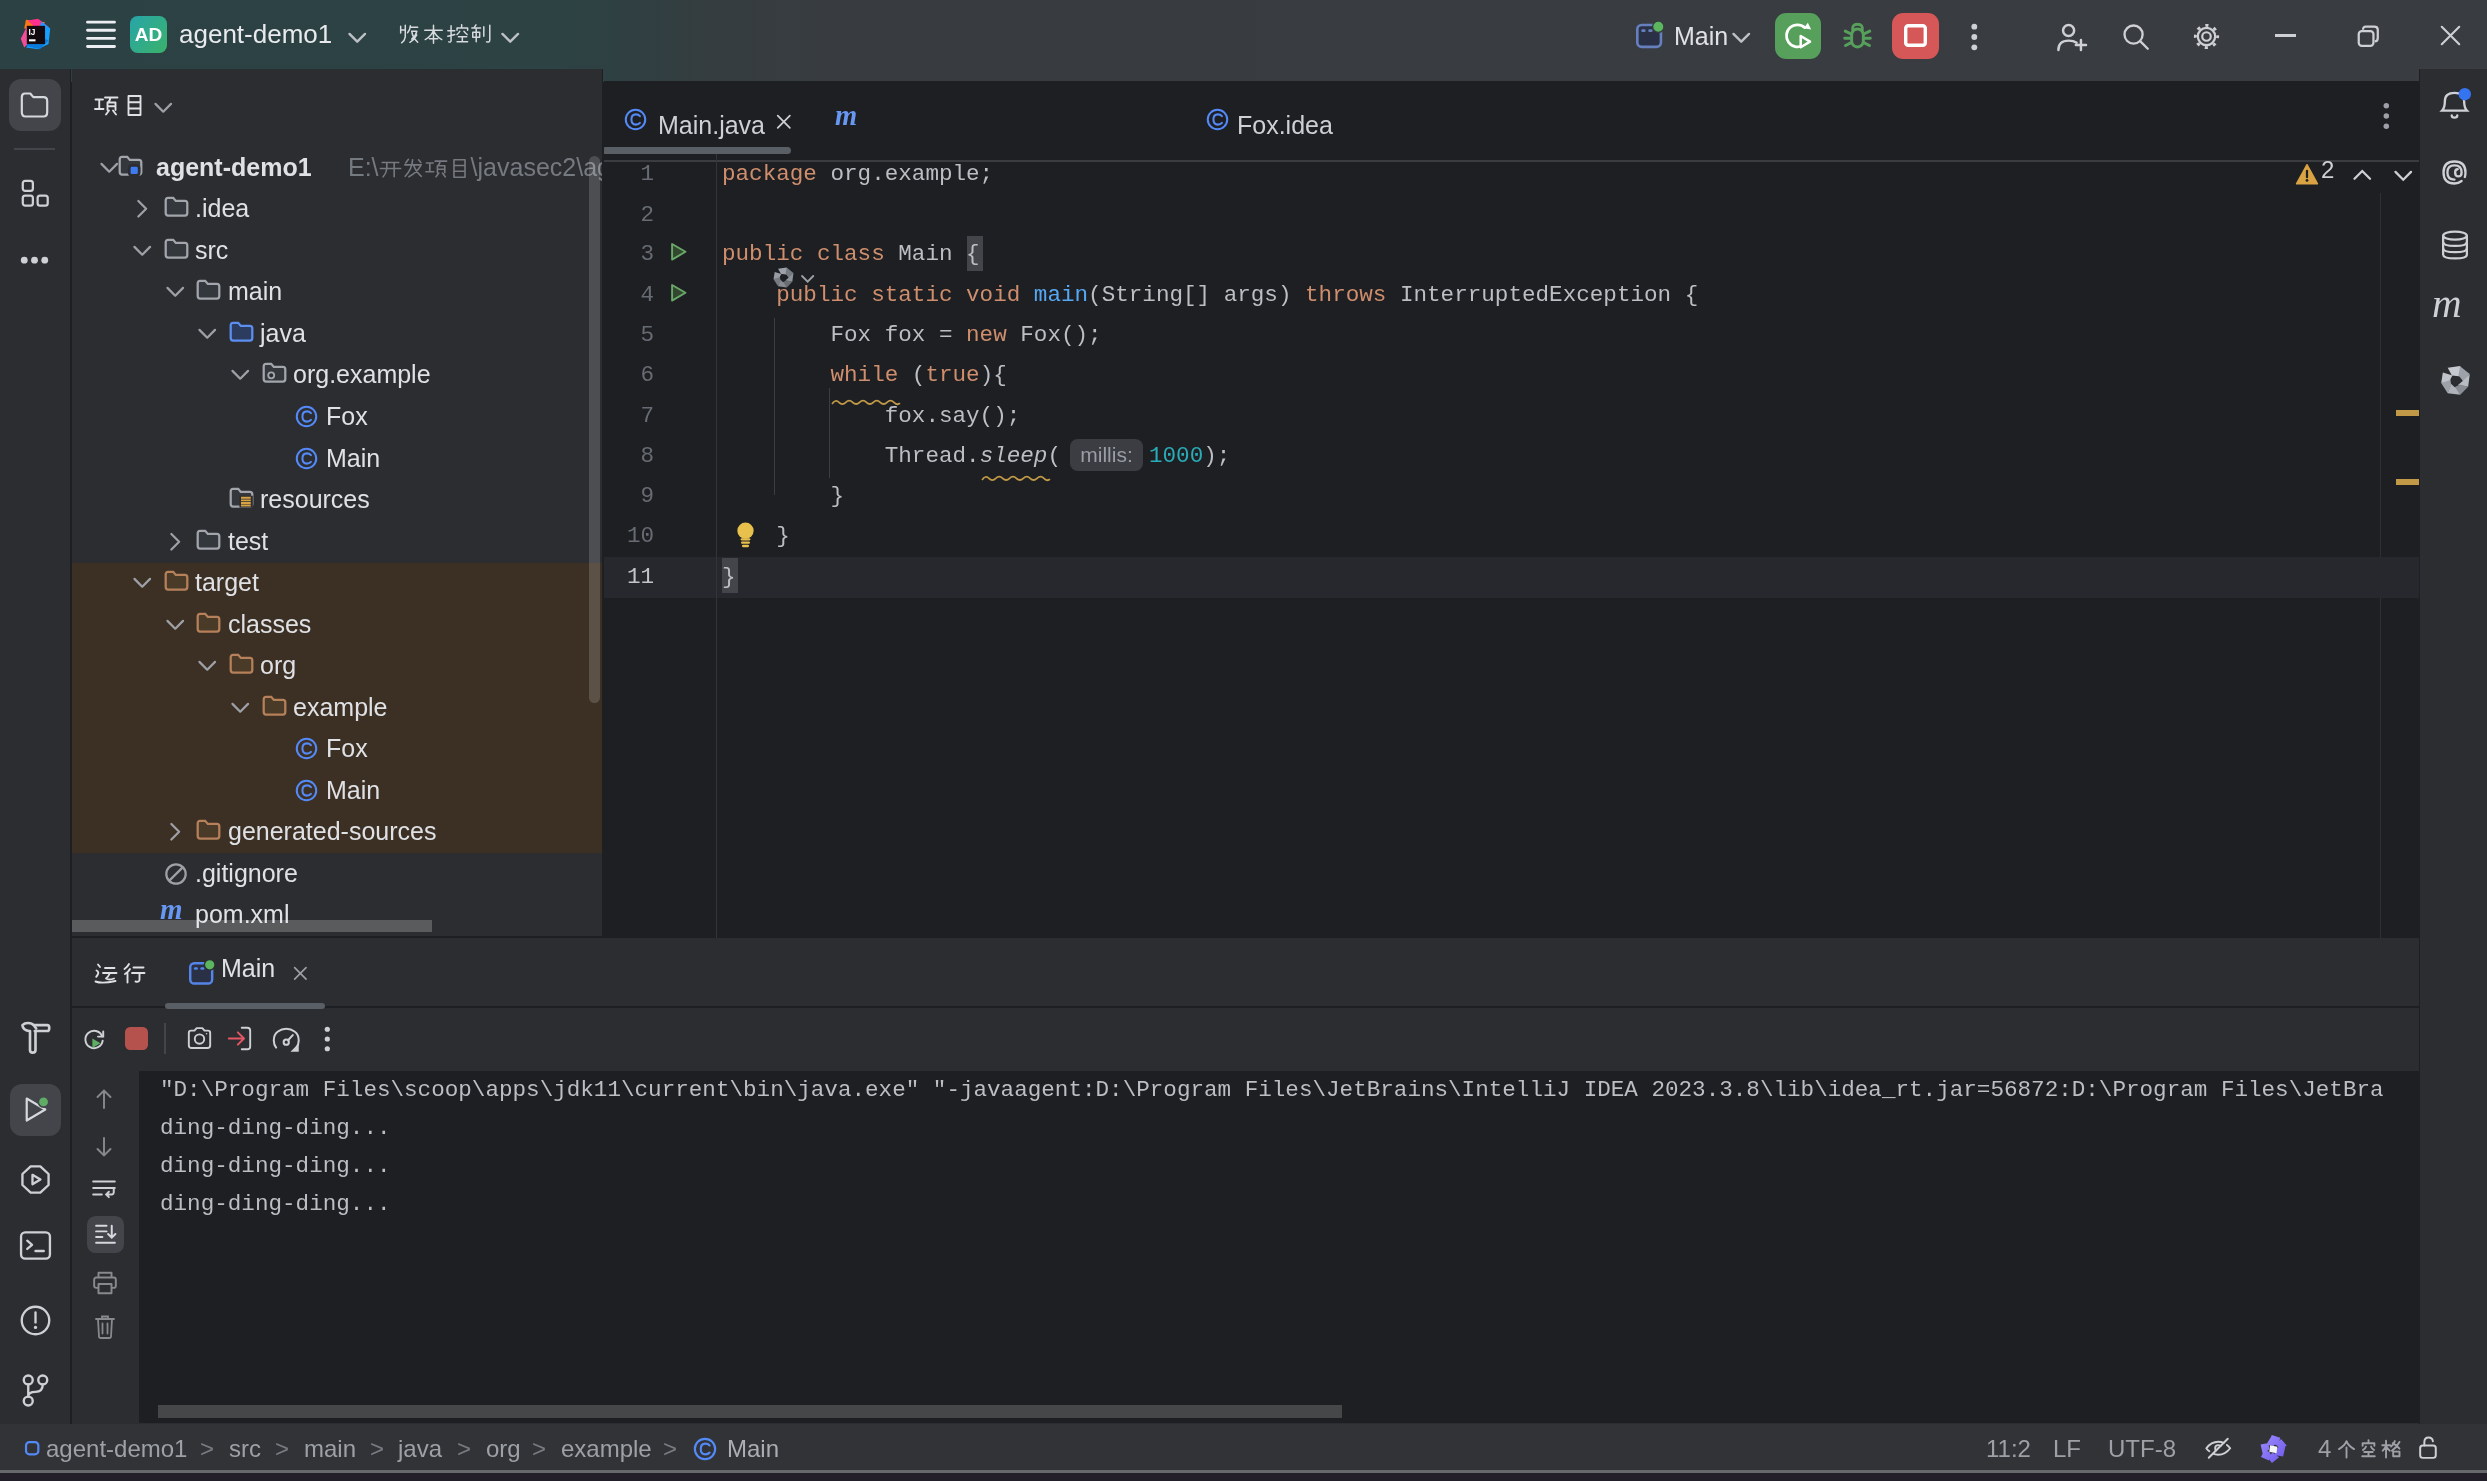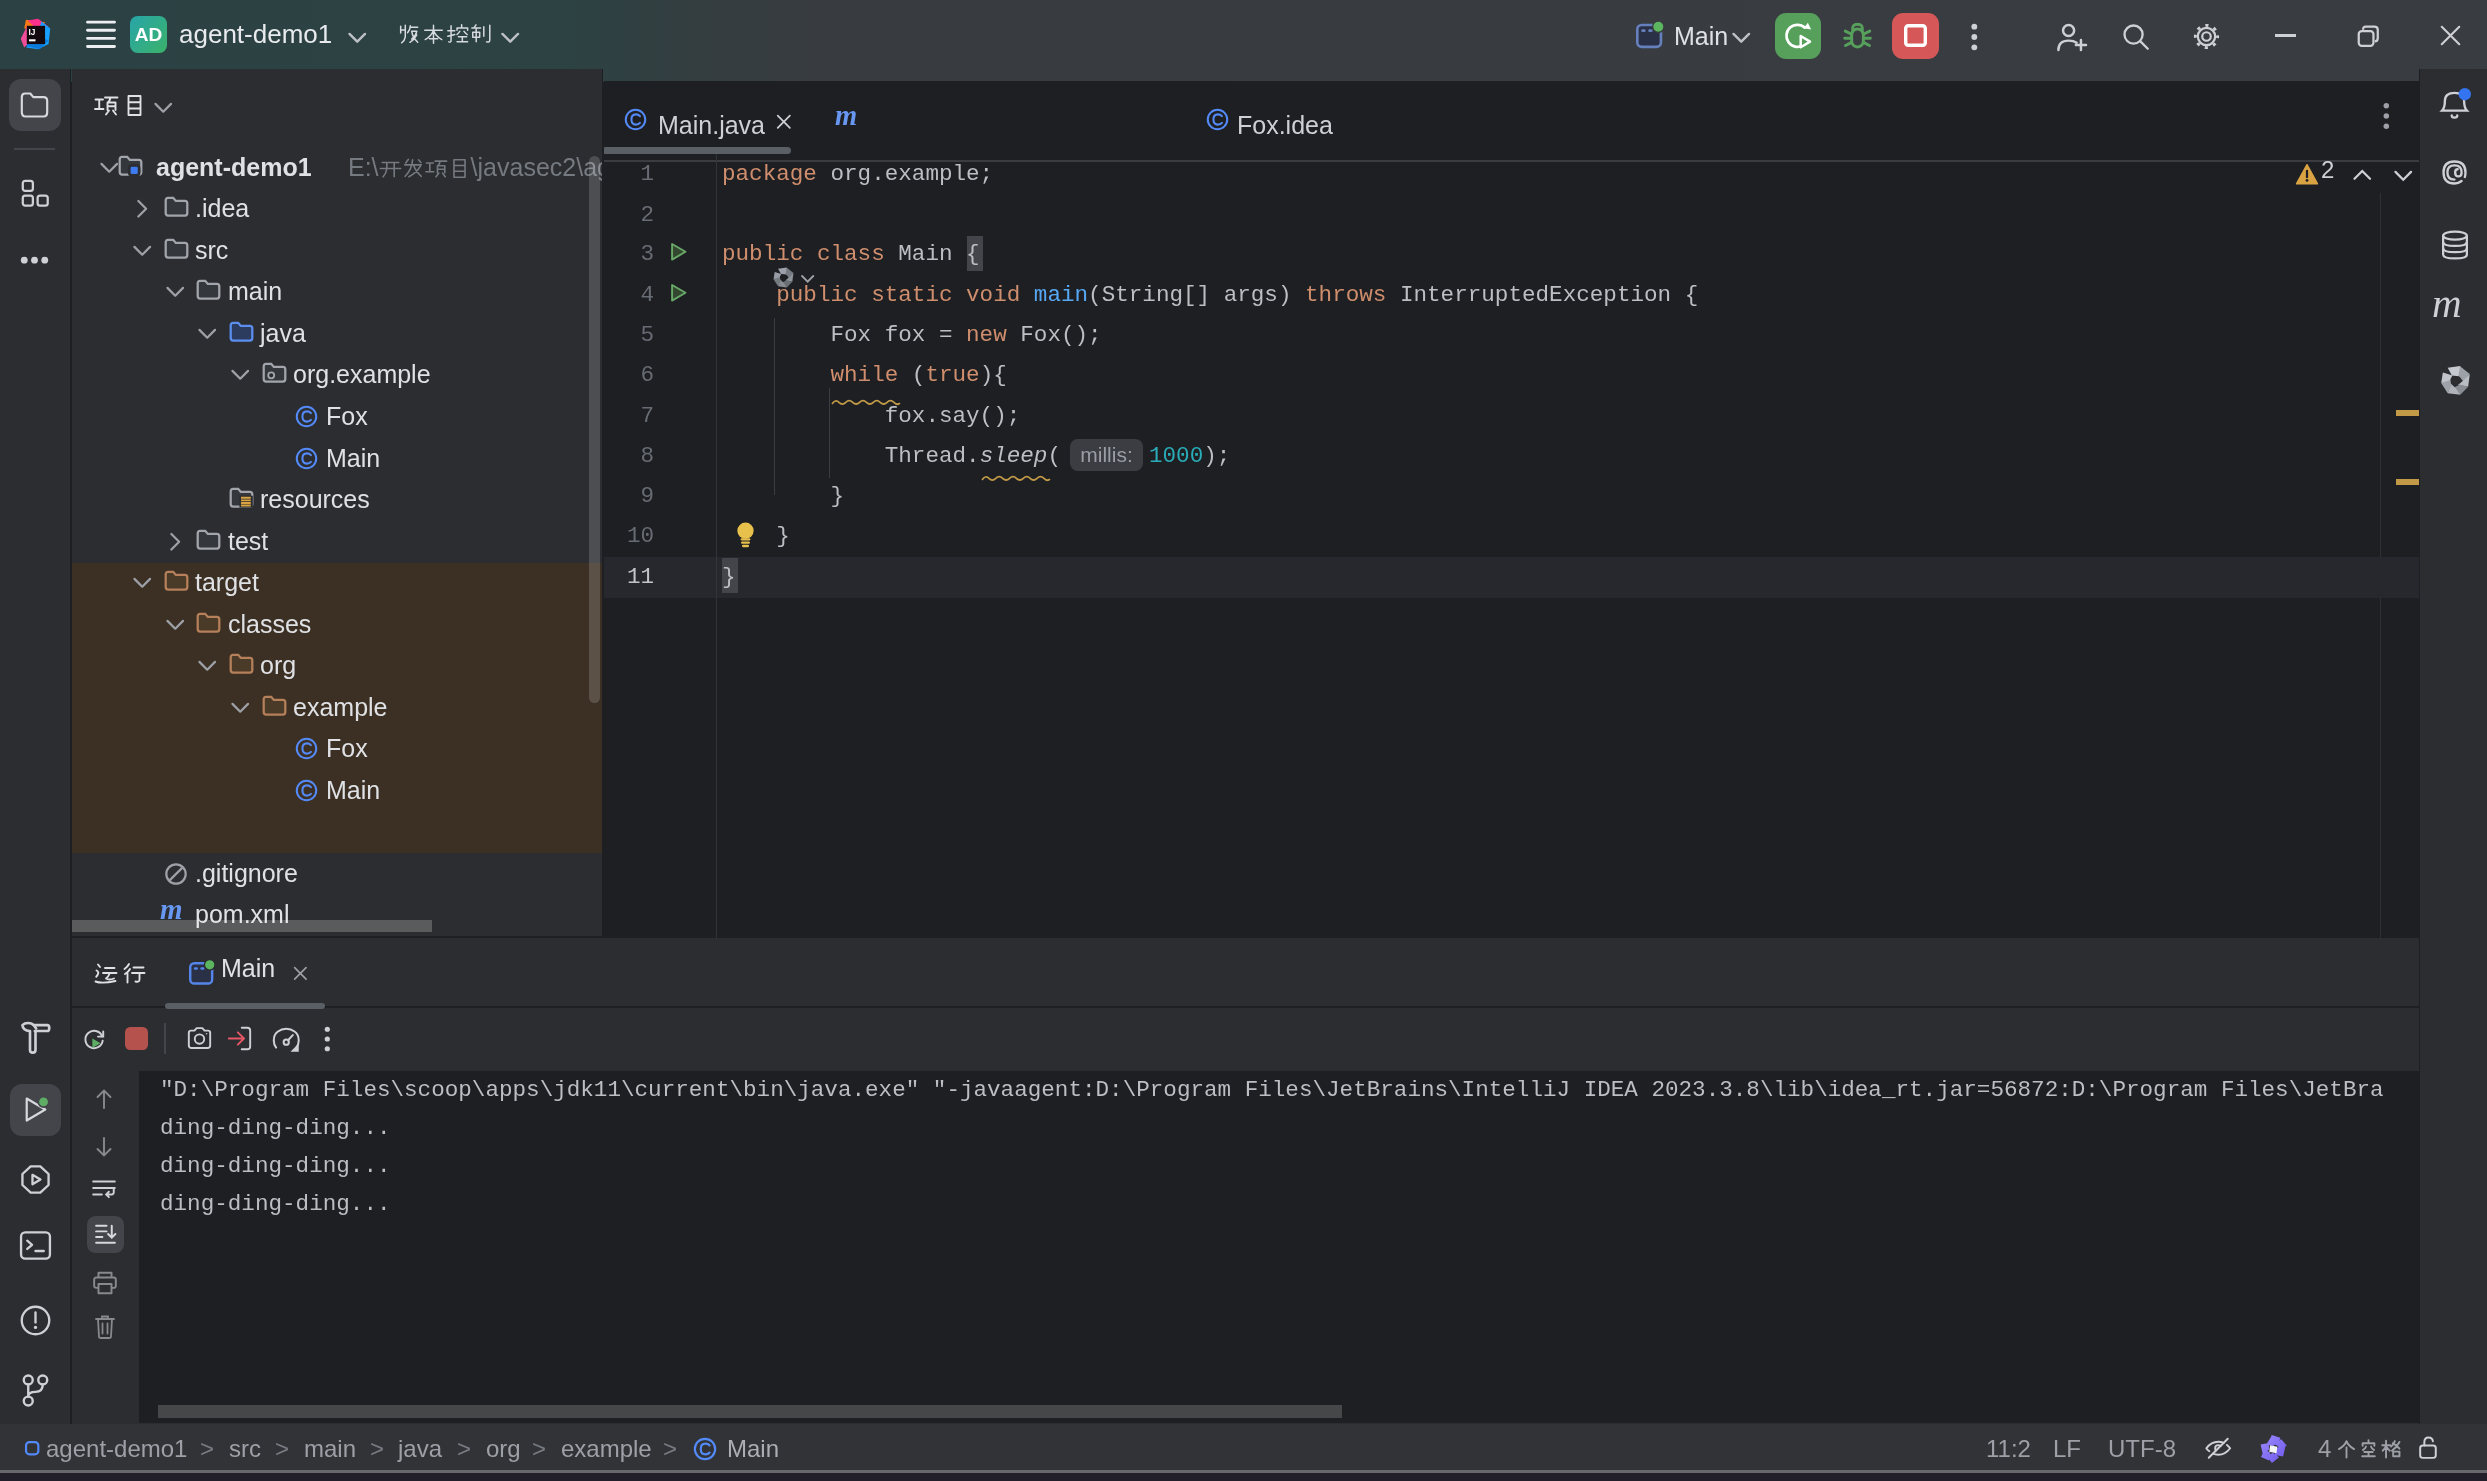--- a/index.html
+++ b/index.html
@@ -385,20 +385,29 @@
           <use href="#g-class"></use>
         </svg>
       <span class="abs" style="left:254px;">Fox</span>
     </div>
     <div class="trow" style="top:701px">
       <svg class="abs" style="left:223px;top:8.6px" width="23" height="23" viewBox="0 0 26 26">
           <use href="#g-class"></use>
         </svg>
       <span class="abs" style="left:254px;">Main</span>
     </div>
+    <div class="trow" style="top:742px">
+      <svg class="chev" style="left:92px;top:10.4px;transform:rotate(-90deg)" viewBox="0 0 26 25" width="22.5" height="21.6">
+          <use href="#g-chev"></use>
+        </svg>
+      <svg class="abs" viewBox="0 0 24 21" width="25" height="21.6" style="left:124px;top:7.8px">
+          <use href="#p-fold" fill="#4A3A28" stroke="#B5805A" stroke-width="2.2"></use>
+        </svg>
+      <span class="abs" style="left:156px;">generated-sources</span>
+    </div>
     <div class="trow" style="top:784px">
       <svg class="abs" style="left:92px;top:8.6px" width="24" height="24" viewBox="0 0 26 26" fill="none" stroke="#9DA0A6" stroke-width="2.4">
         <circle cx="13" cy="13" r="10.5"></circle>
           <path d="M5.8,20.2 L20.2,5.8"></path>
       </svg>
       <span class="abs" style="left:123px;">.gitignore</span>
     </div>
     <div class="trow" style="top:825px">
       <span class="abs" style="left:88px;top:-5.2px;color:#6897F2;font-style:italic;font-weight:bold;font-size:29px;font-family:'Liberation Serif',serif;">m</span>
       <span class="abs" style="left:123px;">pom.xml</span>

